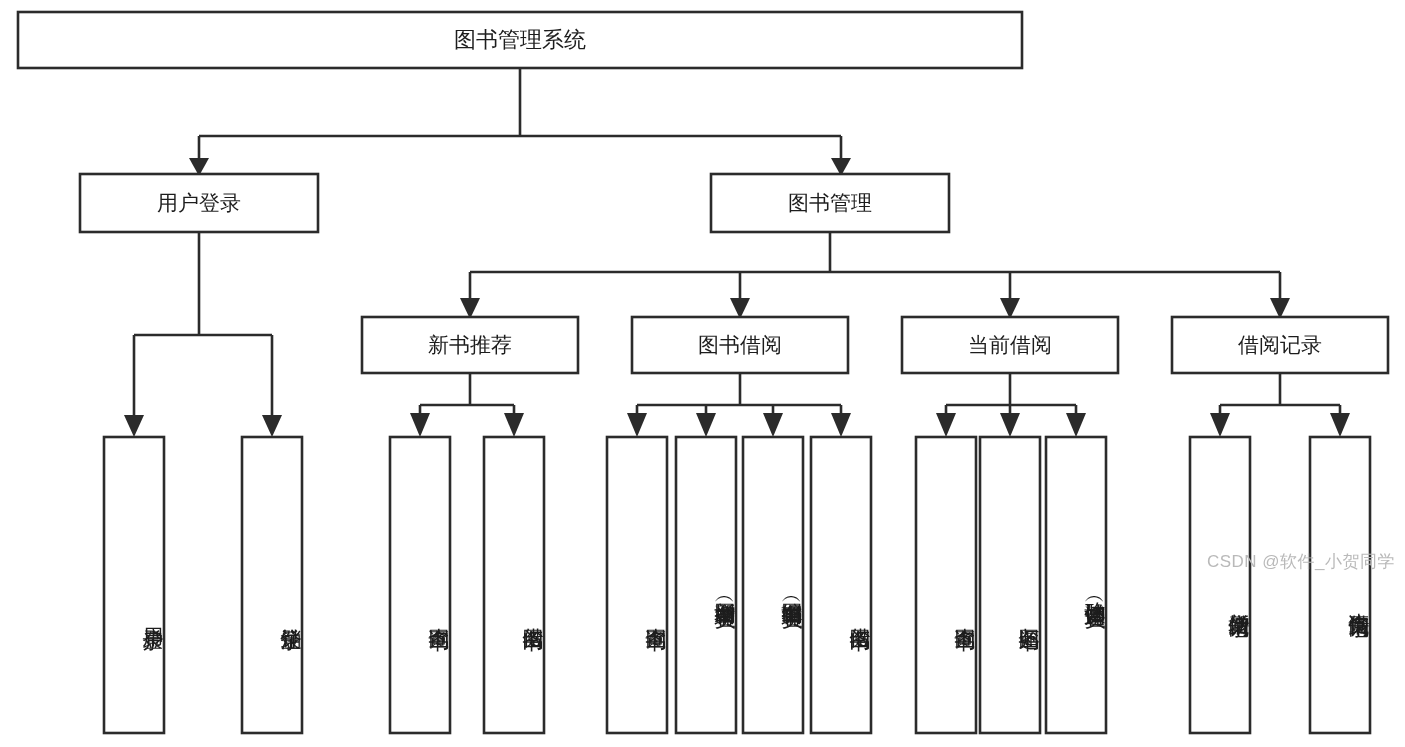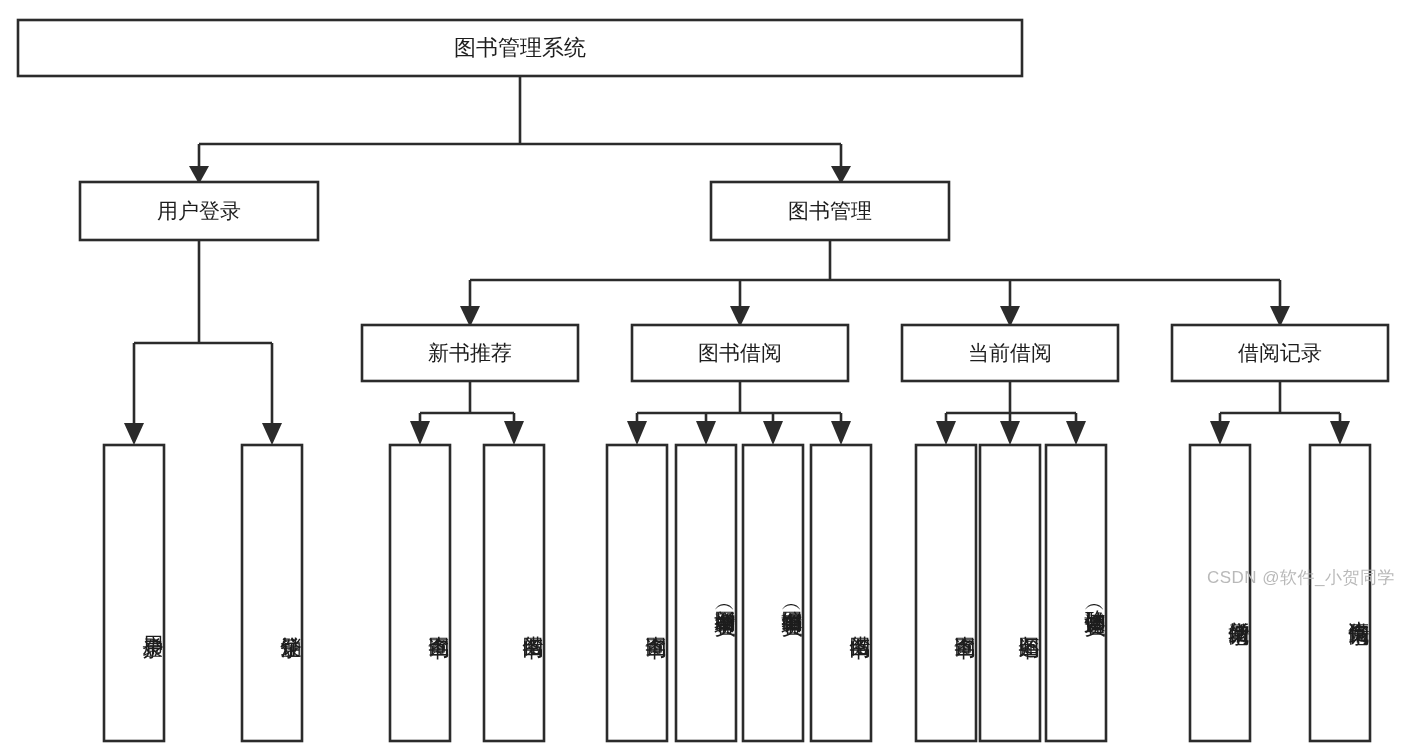--- a/index.html
+++ b/index.html
@@ -12,21 +12,20 @@
     width: 1405px;
     height: 747px;
     overflow: hidden;
     font-family: "Liberation Sans", "DejaVu Sans", sans-serif;
   }
   #diagram-root {
     position: relative;
     width: 1405px;
     height: 585px;
     background: #ffffff;
-    margin-top: 8px;
   }
   svg#flow-svg {
     position: absolute;
     left: 0;
     top: 0;
     width: 1405px;
     height: 747px;
     display: block;
   }
   .node-rect {
@@ -65,21 +64,21 @@
     font-size: 21px;
     line-height: 1.06;
     color: #1d1d1d;
     letter-spacing: 1px;
     white-space: nowrap;
     user-select: none;
   }
   #watermark {
     position: absolute;
     right: 10px;
-    bottom: 4px;
+    bottom: 12px;
     font-family: "Liberation Sans", "DejaVu Sans", sans-serif;
     font-size: 17px;
     color: #b9b9b9;
     letter-spacing: 0.5px;
     user-select: none;
     pointer-events: none;
   }
 </style>
 </head>
 <body>

